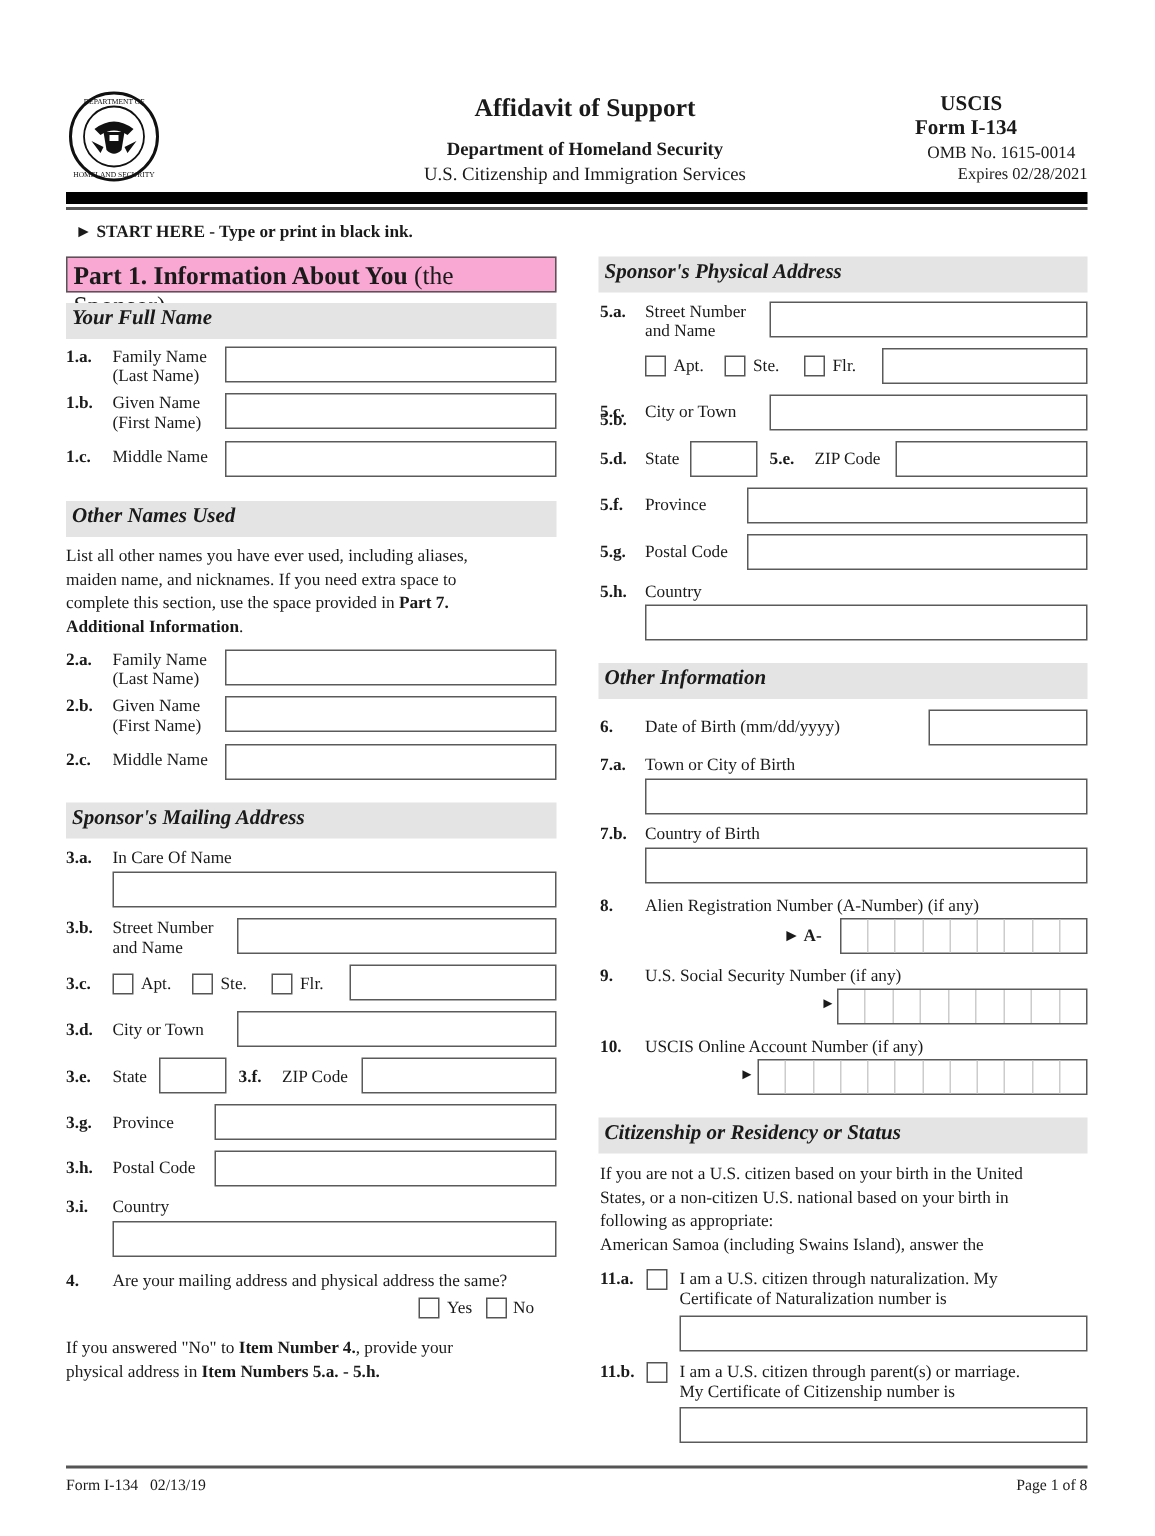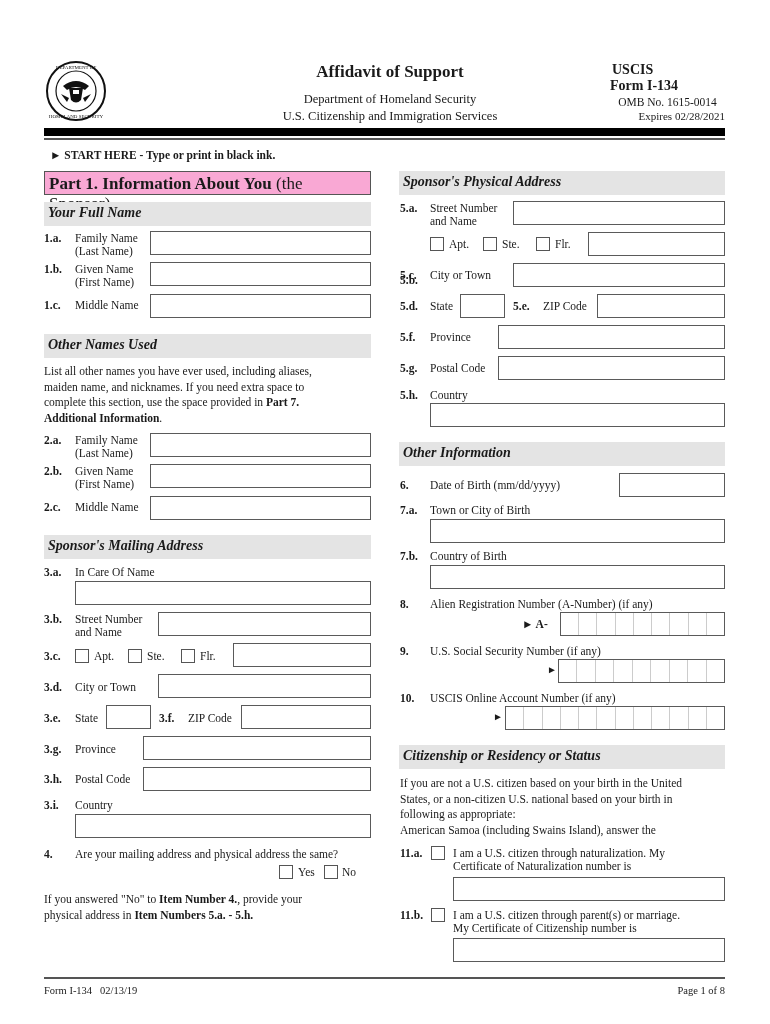--- a/index.html
+++ b/index.html
@@ -1,23 +1,23 @@
 <!DOCTYPE html>
 <html><head>
 <meta charset="utf-8">
 <style>
   * { box-sizing: border-box; margin: 0; padding: 0; }
   html, body { width: 770px; height: 1024px; background: #ffffff; overflow: hidden; }
   body { position: relative; font-family: "Liberation Serif", "DejaVu Serif", serif; color: #1a1a1a; font-size: 11.5px; }
   .abs { position: absolute; }
   .seal { position: absolute; left: 45px; top: 60px; width: 62px; height: 62px; }
   .title { left: 250px; width: 280px; top: 62px; text-align: center; font-size: 17px; font-weight: bold; }
-  .dept { left: 250px; width: 280px; top: 92px; text-align: center; font-size: 12.5px; font-weight: normal; }
+  .dept { left: 250px; width: 280px; top: 92px; text-align: center; font-size: 12.5px; font-weight: bold; }
   .agency { left: 230px; width: 320px; top: 109px; text-align: center; font-size: 12.5px; }
-  .uscis { left: 612px; width: 115px; top: 62px; text-align: left; font-size: 14px; font-weight: bold; }
+  .uscis { left: 590px; width: 115px; top: 62px; text-align: center; font-size: 14px; font-weight: bold; }
   .formno { left: 610px; width: 115px; top: 78px; text-align: left; font-size: 14px; font-weight: bold; }
   .omb { left: 610px; width: 115px; top: 96px; text-align: center; font-size: 11.5px; }
   .expires { left: 610px; width: 115px; top: 110px; text-align: right; font-size: 11px; }
   .bar-thick { left: 44px; top: 128px; width: 681px; height: 8px; background: #000; }
   .bar-thin { left: 44px; top: 138px; width: 681px; height: 2px; background: #555; }
   .start { left: 50px; top: 149px; font-size: 11.5px; font-weight: bold; }
   .part-box { left: 44px; top: 171px; width: 327px; height: 24px; border: 1.5px solid #555; background: #f9a8d4; padding: 2px 4px; font-size: 17px; }
   .part-box b { font-weight: bold; }
   .sec { background: #e4e4e4; height: 24px; font-size: 14px; font-weight: bold; font-style: italic; padding: 3px 4px; }
   .left-sec { left: 44px; width: 327px; }

